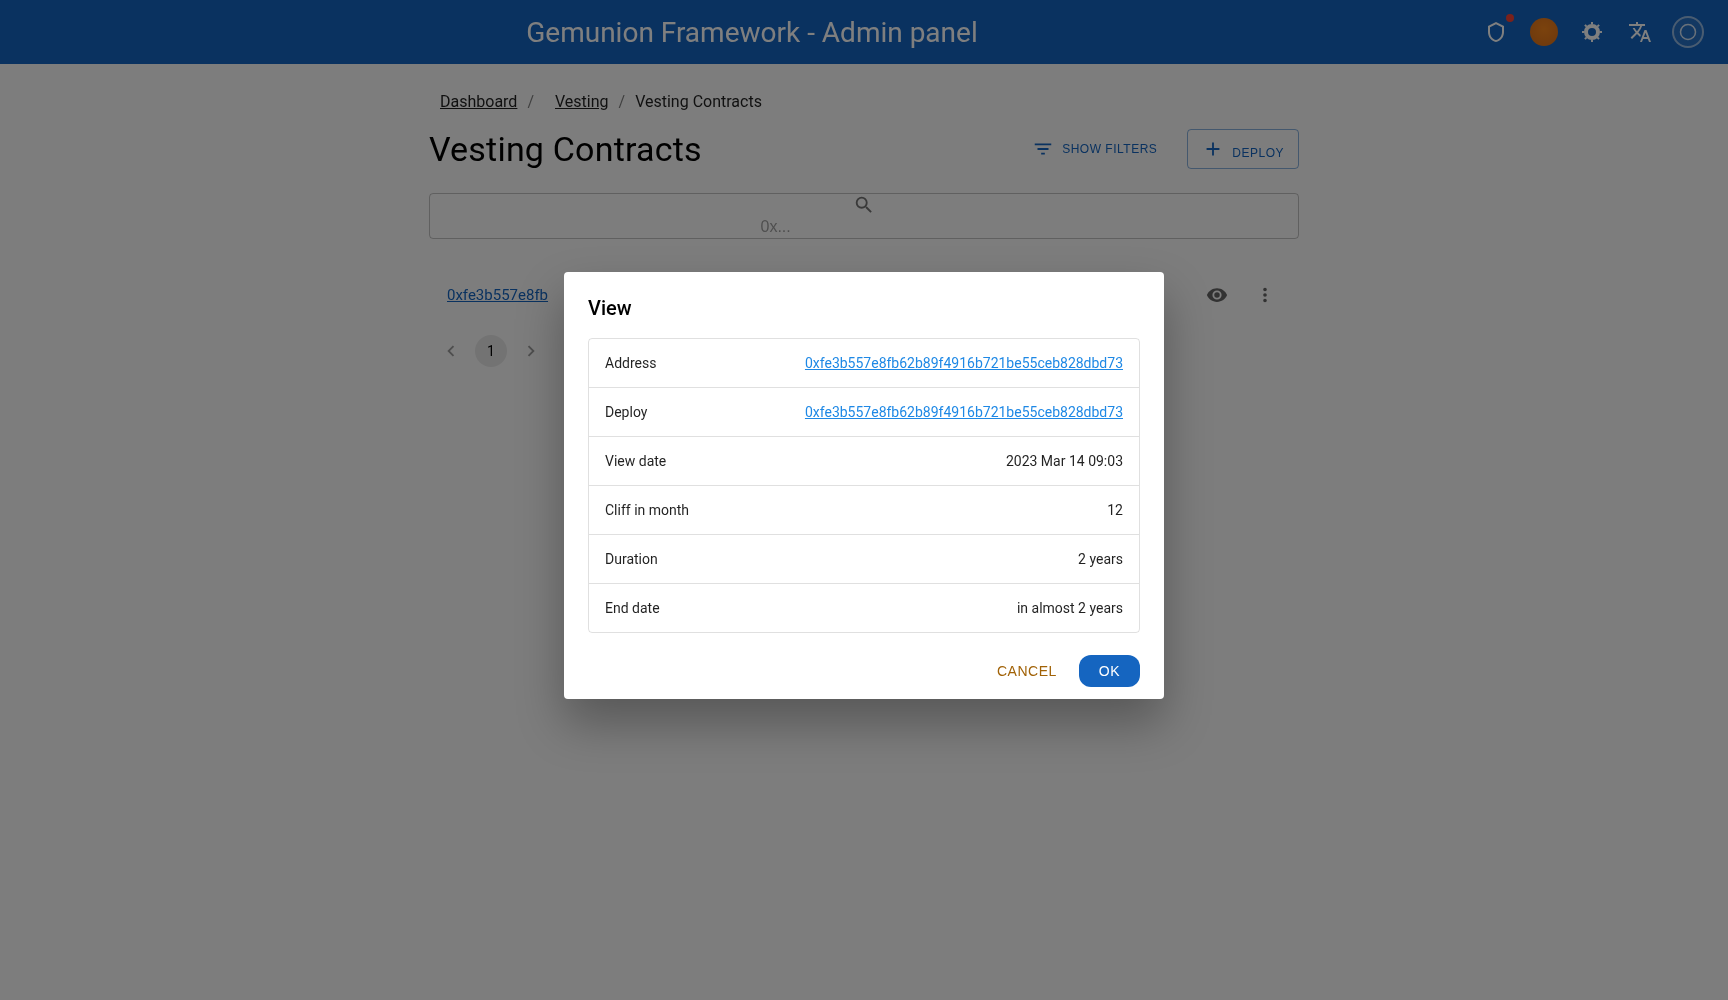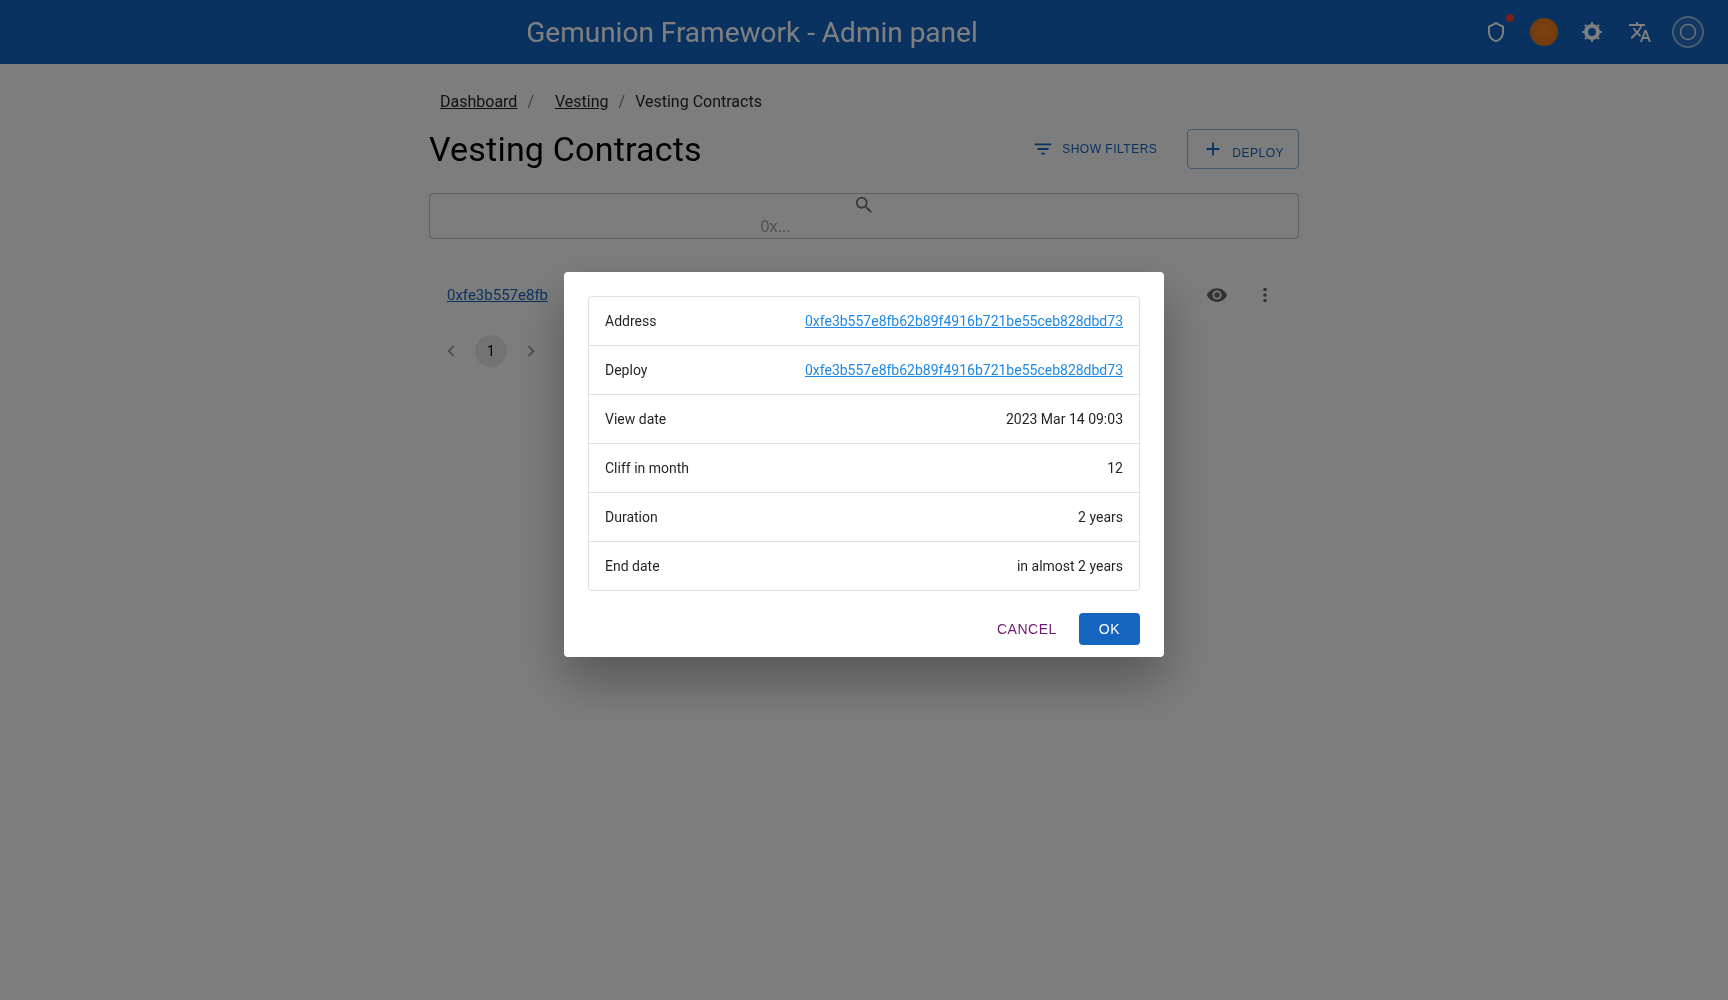--- a/index.html
+++ b/index.html
@@ -147,27 +147,27 @@
     .dlg-row:last-child { border-bottom: none; }
     .dlg-label { flex: 0 0 140px; color: rgba(0,0,0,0.87); }
     .dlg-val { flex: 1; text-align: right; color: rgba(0,0,0,0.87); }
     .dlg-val.link { color: #1e88e5; text-decoration: underline; cursor: pointer; word-break: break-all; }
     .dialog-actions {
       display: flex; justify-content: flex-end; gap: 10px;
       margin-top: 22px;
     }
     .btn-flat {
       text-transform: uppercase; font-size: 14px; font-weight: 500;
-      color: #701a75; padding: 8px 12px; border: none; background: none;
+      color: #a16207; padding: 8px 12px; border: none; background: none;
       cursor: pointer; letter-spacing: 0.5px; border-radius: 4px;
     }
     .btn-contained {
       text-transform: uppercase; font-size: 14px; font-weight: 500;
       color: #fff; background: #1565c0; padding: 8px 20px;
-      border: none; cursor: pointer; letter-spacing: 0.5px; border-radius: 4px;
+      border: none; cursor: pointer; letter-spacing: 0.5px; border-radius: 12px;
     }
     svg { width: 22px; height: 22px; fill: currentColor; }
     .appbar-actions svg { width: 24px; height: 24px; }
   </style>
 </head>
 <body>
 
 <div class="app-bar">
   <div class="app-title">Gemunion Framework - Admin panel</div>
   <div class="appbar-actions">
@@ -256,20 +256,21 @@
     <div class="page-nav-btn">
       <svg viewBox="0 0 24 24">
           <path d="M8.59 16.59 10 18l6-6-6-6-1.41 1.41L13.17 12z"></path>
         </svg>
     </div>
   </div>
 </div>
 
 <div class="backdrop">
   <div class="dialog">
+    <div class="dialog-title">View</div>
     <div class="dlg-table">
       <div class="dlg-row">
         <div class="dlg-label">Address</div>
         <div class="dlg-val link">0xfe3b557e8fb62b89f4916b721be55ceb828dbd73</div>
       </div>
       <div class="dlg-row">
         <div class="dlg-label">Deploy</div>
         <div class="dlg-val link">0xfe3b557e8fb62b89f4916b721be55ceb828dbd73</div>
       </div>
       <div class="dlg-row">

